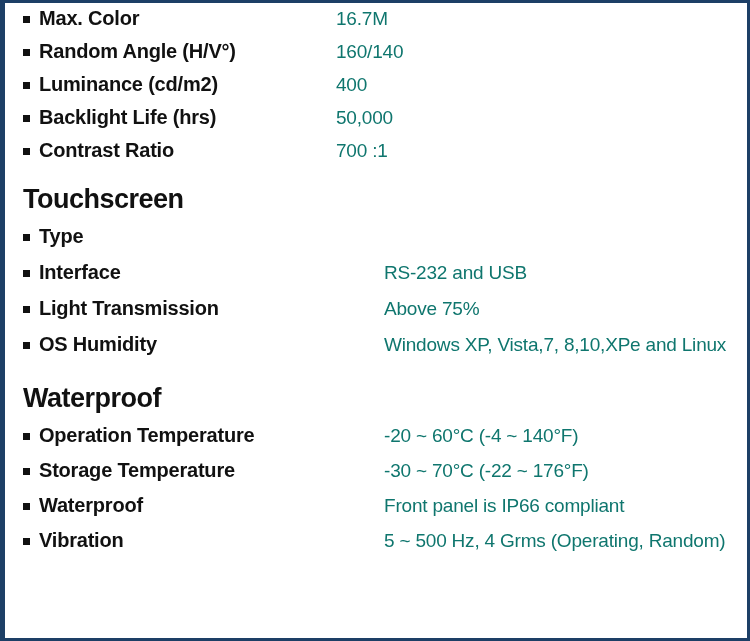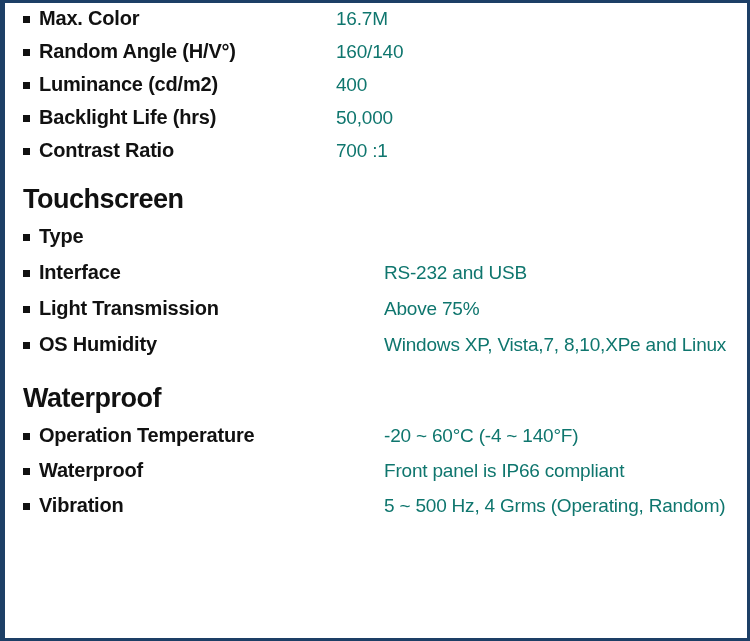--- a/index.html
+++ b/index.html
@@ -147,20 +147,25 @@
 
     <div class="section sec-env">
       <div class="section-title">Waterproof</div>
       <div class="spec-row">
         <span class="bullet"><i></i></span>
         <span class="label">Operation Temperature</span>
         <span class="value">-20 ~ 60°C (-4 ~ 140°F)</span>
       </div>
       <div class="spec-row">
         <span class="bullet"><i></i></span>
+        <span class="label">Storage Temperature</span>
+        <span class="value">-30 ~ 70°C (-22 ~ 176°F)</span>
+      </div>
+      <div class="spec-row">
+        <span class="bullet"><i></i></span>
         <span class="label">Waterproof</span>
         <span class="value">Front panel is IP66 compliant</span>
       </div>
       <div class="spec-row">
         <span class="bullet"><i></i></span>
         <span class="label">Vibration</span>
         <span class="value">5 ~ 500 Hz, 4 Grms (Operating, Random)</span>
       </div>
     </div>
 

